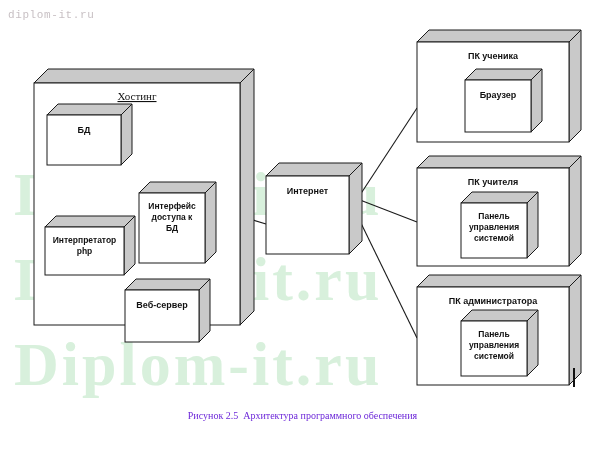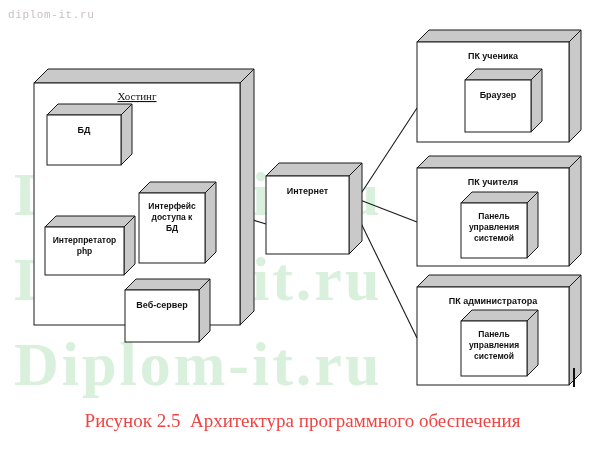--- a/index.html
+++ b/index.html
@@ -35,22 +35,22 @@
     left: 0;
     top: 0;
   }
   .caption {
     position: absolute;
     left: 0;
     top: 410px;
     width: 605px;
     text-align: center;
     font-family: "Liberation Serif", serif;
-    font-size: 19px;
-    color: #ef4444;
+    font-size: 10px;
+    color: #6d28d9;
     white-space: pre;
   }
 </style>
 </head>
 <body>
 
 <div id="stage">
 
   <div class="site-tag">diplom-it.ru</div>
 

